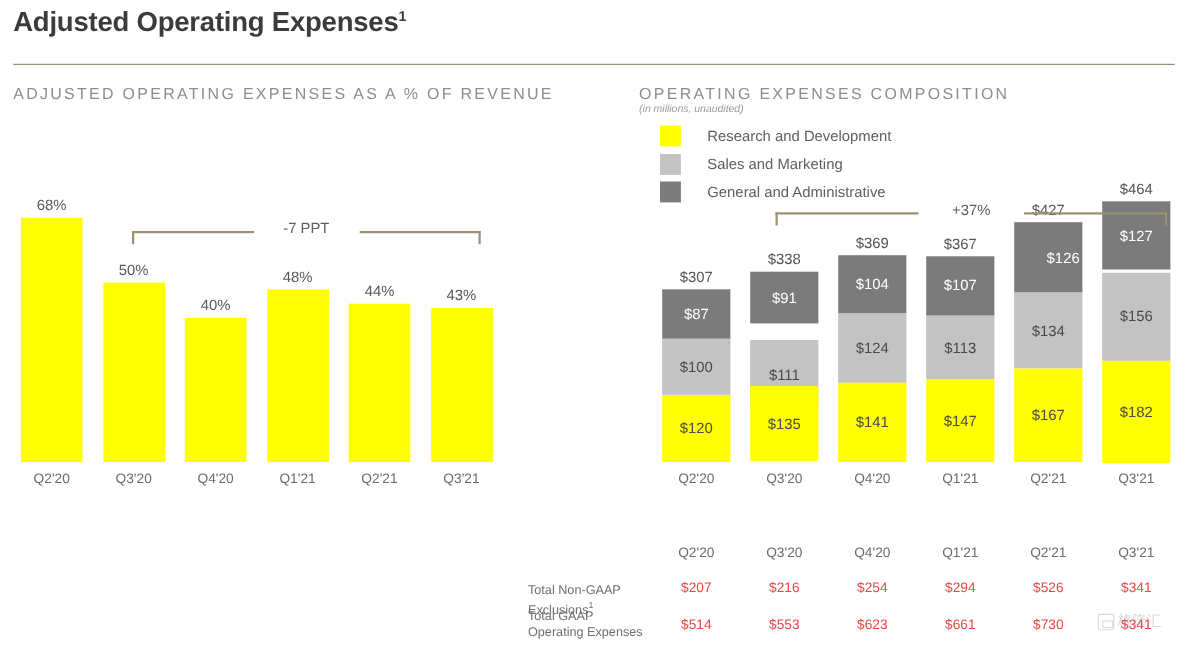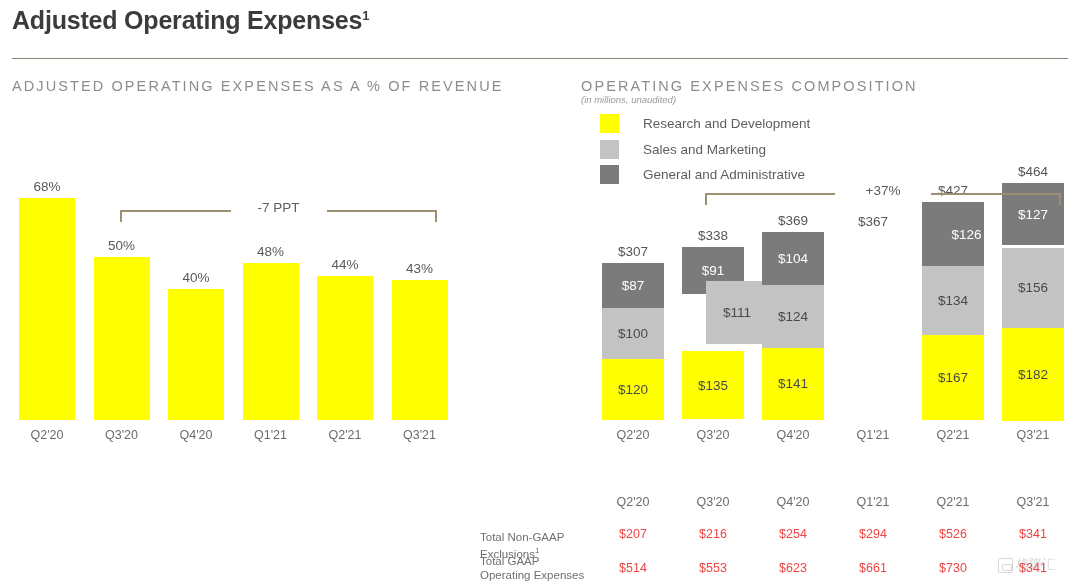--- a/index.html
+++ b/index.html
@@ -182,32 +182,37 @@
   <div id="right-chart">
       <div class="sbar" style="left: 602px; height: 156.808px;">
         <div class="seg-block seg-gna" style="top: 0px; height: 44.4375px;">$87</div>
         <div class="seg-block seg-sm" style="top: 44.4375px; height: 51.0776px;">$100</div>
         <div class="seg-block seg-rd" style="top: 95.5151px; height: 61.2931px;">$120</div>
       </div>
       <div class="stotal" style="left: 602px; top: 94.1918px;">$307</div>
       <div class="rxlabel" style="left: 602px;">Q2'20</div>
       <div class="sbar" style="left: 682px; height: 172.642px; text-align: center;">
         <div class="seg-block seg-gna" style="top: 0px; height: 46.4806px;">$91</div>
-        <div class="seg-block seg-sm" style="top: 34px; height: 63px; margin-left: 24px;">$111</div>
+        <div class="seg-block seg-sm" style="top: 62px; height: 63px;">$111</div>
         <div class="seg-block seg-rd" style="top: 103.177px; height: 68.9547px;">$135</div>
       </div>
       <div class="stotal" style="left: 682px; top: 78.3578px;">$338</div>
       <div class="rxlabel" style="left: 682px;">Q3'20</div>
       <div class="sbar" style="left: 762px; height: 188.476px;">
         <div class="seg-block seg-gna" style="top: 0px; height: 53.1207px;">$104</div>
         <div class="seg-block seg-sm" style="top: 53.1207px; height: 63.3362px;">$124</div>
         <div class="seg-block seg-rd" style="top: 116.457px; height: 72.0194px;">$141</div>
       </div>
       <div class="stotal" style="left: 762px; top: 62.5237px;">$369</div>
       <div class="rxlabel" style="left: 762px;">Q4'20</div>
+      <div class="sbar" style="left: 842px; height: 187.455px;">
+        <div class="seg-block seg-gna" style="top: 0px; height: 54.653px;">$107</div>
+        <div class="seg-block seg-sm" style="top: 54.653px; height: 57.7177px;">$113</div>
+        <div class="seg-block seg-rd" style="top: 112.371px; height: 75.0841px;">$147</div>
+      </div>
       <div class="stotal" style="left: 842px; top: 63.5453px;">$367</div>
       <div class="rxlabel" style="left: 842px;">Q1'21</div>
       <div class="sbar" style="left: 922px; height: 218.101px;">
         <div class="seg-block seg-gna" style="top: 0px; height: 64.3578px; padding-left: 27px;">$126</div>
         <div class="seg-block seg-sm" style="top: 64.3578px; height: 68.444px;">$134</div>
         <div class="seg-block seg-rd" style="top: 132.802px; height: 85.2996px;">$167</div>
       </div>
       <div class="stotal" style="left: 922px; top: 32.8987px;">$427</div>
       <div class="rxlabel" style="left: 922px;">Q2'21</div>
       <div class="sbar" style="left: 1002px; height: 237px;">

